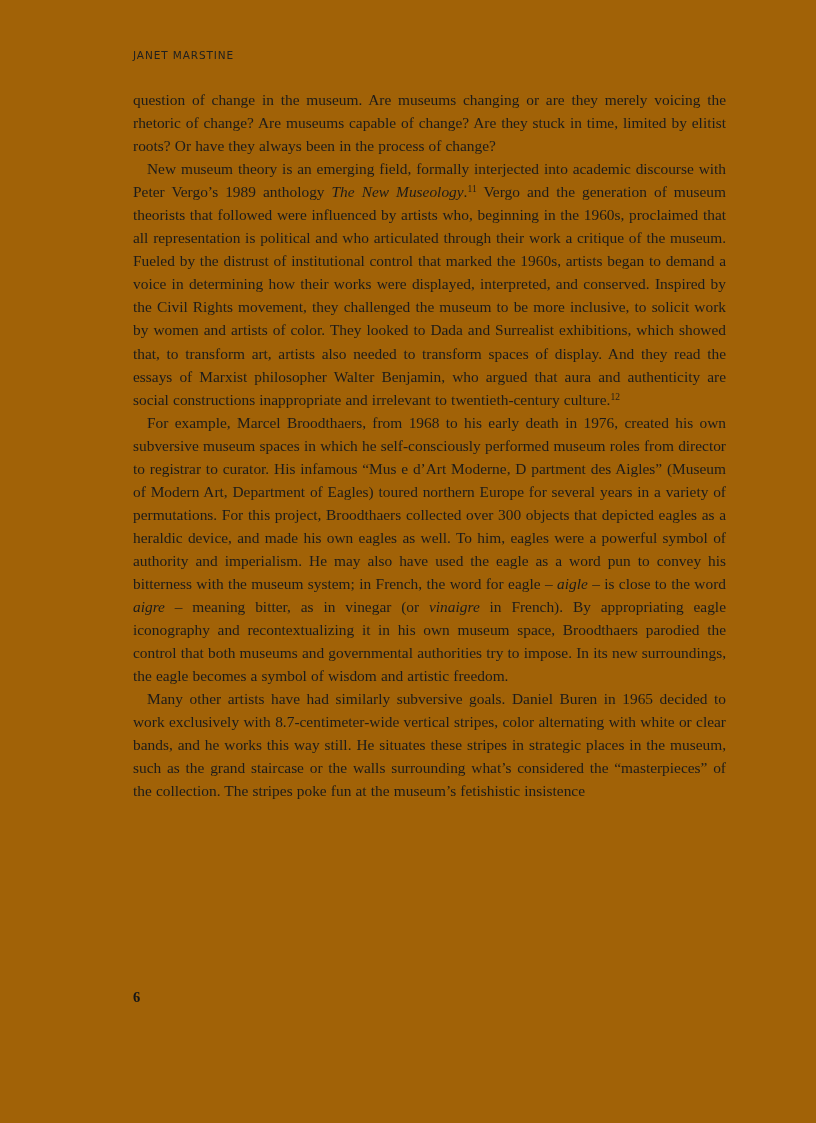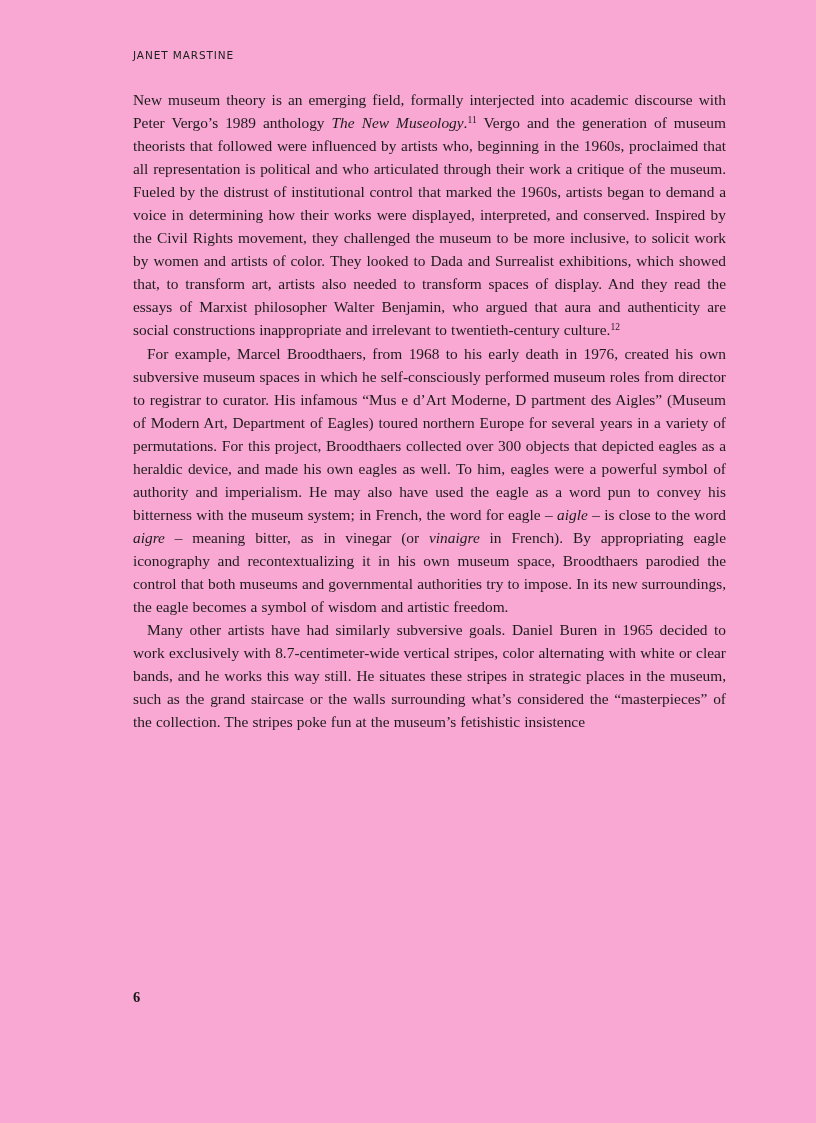--- a/index.html
+++ b/index.html
@@ -6,21 +6,21 @@
   html, body {
     margin: 0;
     padding: 0;
     background: #ffffff;
   }
 
   .page {
     position: relative;
     width: 816px;
     height: 1123px;
-    background: #f9a8d4;
+    background: #a16207;
     overflow: hidden;
     font-family: "Liberation Serif", "DejaVu Serif", serif;
     color: #1a1a1a;
     -webkit-font-smoothing: antialiased;
   }
 
   
   .running-head {
     position: absolute;
     left: 133px;
@@ -78,20 +78,21 @@
   }
 </style>
 </head>
 <body>
 
 <div class="page">
 
   <div class="running-head">JANET MARSTINE</div>
 
   <div class="text-block">
+      <p class="para" style="text-indent: 0px;"><span>question of change in the museum. Are museums changing or are they merely voicing the rhetoric of change? Are museums capable of change? Are they stuck in time, limited by elitist roots? Or have they always been in the process of change?</span></p>
       <p class="para"><span>New museum theory is an emerging field, formally interjected into academic discourse with Peter Vergo’s 1989 anthology </span><i>The New Museology</i><span>.</span><sup>11</sup><span> Vergo and the generation of museum theorists that followed were influenced by artists who, beginning in the 1960s, proclaimed that all representation is political and who articulated through their work a critique of the museum. Fueled by the distrust of institutional control that marked the 1960s, artists began to demand a voice in determining how their works were displayed, interpreted, and conserved. Inspired by the Civil Rights movement, they challenged the museum to be more inclusive, to solicit work by women and artists of color. They looked to Dada and Surrealist exhibitions, which showed that, to transform art, artists also needed to transform spaces of display. And they read the essays of Marxist philosopher Walter Benjamin, who argued that aura and authenticity are social constructions inappropriate and irrelevant to twentieth-century culture.</span><sup>12</sup></p>
       <p class="para"><span>For example, Marcel Broodthaers, from 1968 to his early death in 1976, created his own subversive museum spaces in which he self-consciously performed museum roles from director to registrar to curator. His infamous “Mus e d’Art Moderne, D partment des Aigles” (Museum of Modern Art, Department of Eagles) toured northern Europe for several years in a variety of permutations. For this project, Broodthaers collected over 300 objects that depicted eagles as a heraldic device, and made his own eagles as well. To him, eagles were a powerful symbol of authority and imperialism. He may also have used the eagle as a word pun to convey his bitterness with the museum system; in French, the word for eagle – </span><i>aigle</i><span> – is close to the word </span><i>aigre</i><span> – meaning bitter, as in vinegar (or </span><i>vinaigre</i><span> in French). By appropriating eagle iconography and recontextualizing it in his own museum space, Broodthaers parodied the control that both museums and governmental authorities try to impose. In its new surroundings, the eagle becomes a symbol of wisdom and artistic freedom.</span></p>
       <p class="para"><span>Many other artists have had similarly subversive goals. Daniel Buren in 1965 decided to work exclusively with 8.7-centimeter-wide vertical stripes, color alternating with white or clear bands, and he works this way still. He situates these stripes in strategic places in the museum, such as the grand staircase or the walls surrounding what’s considered the “masterpieces” of the collection. The stripes poke fun at the museum’s fetishistic insistence</span></p>
     </div>
 
   <div class="folio">6</div>
 
 </div>
 
 </body></html>

